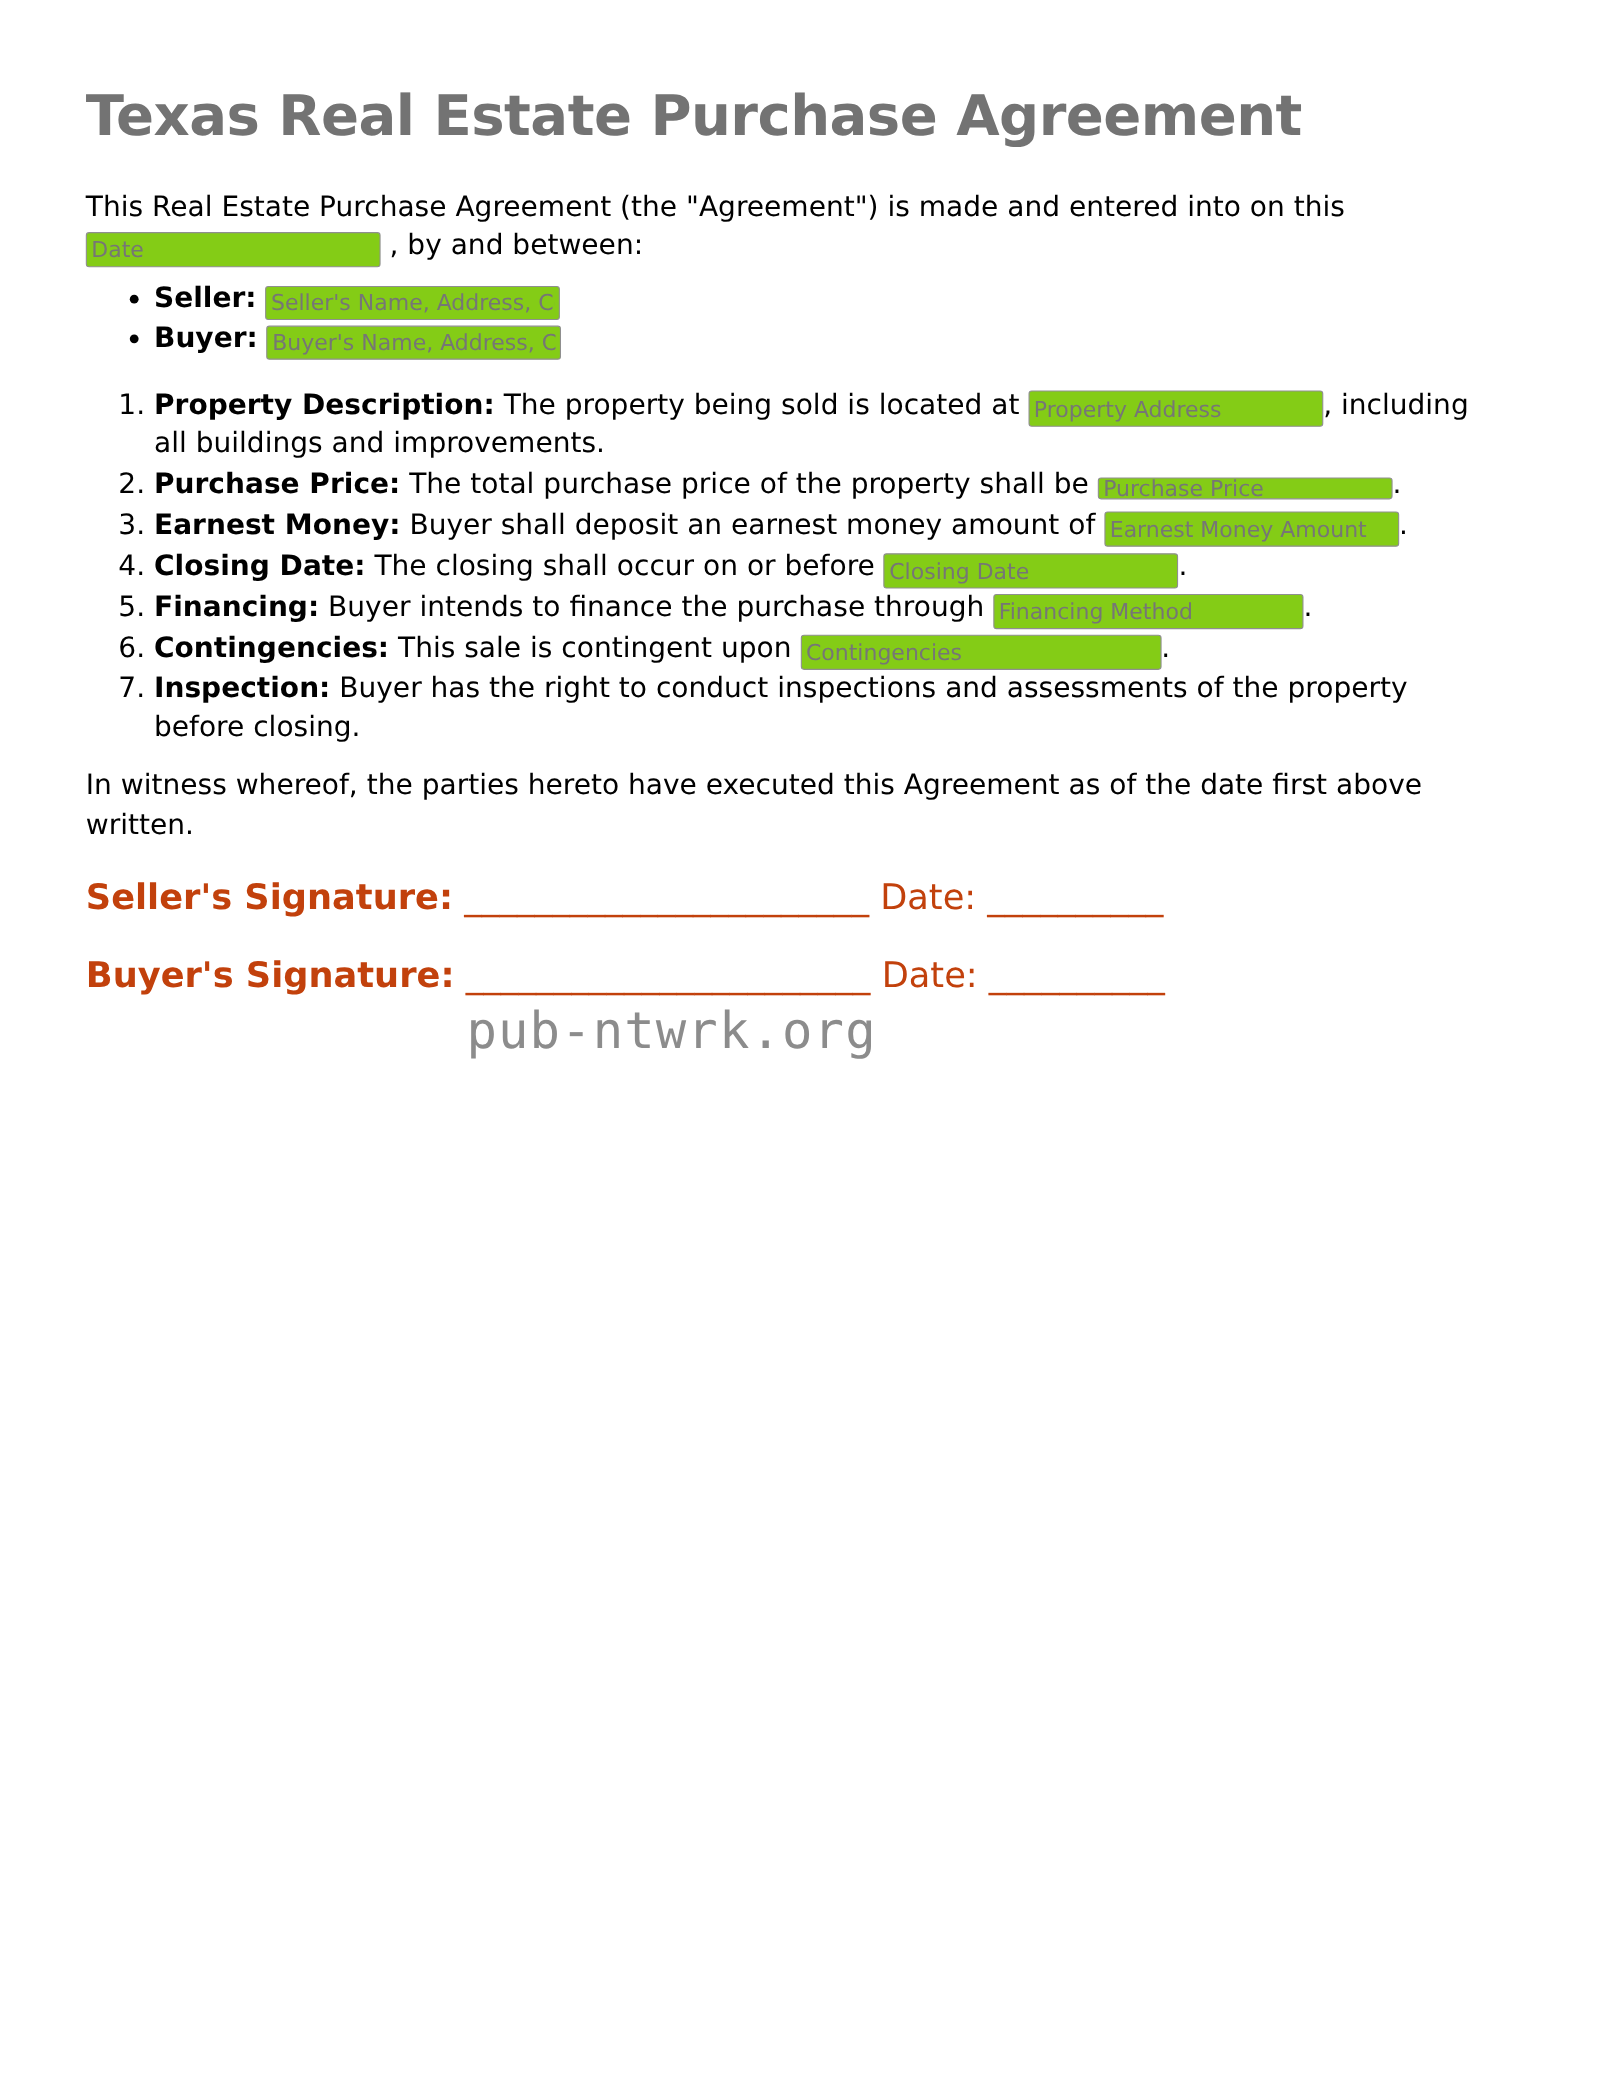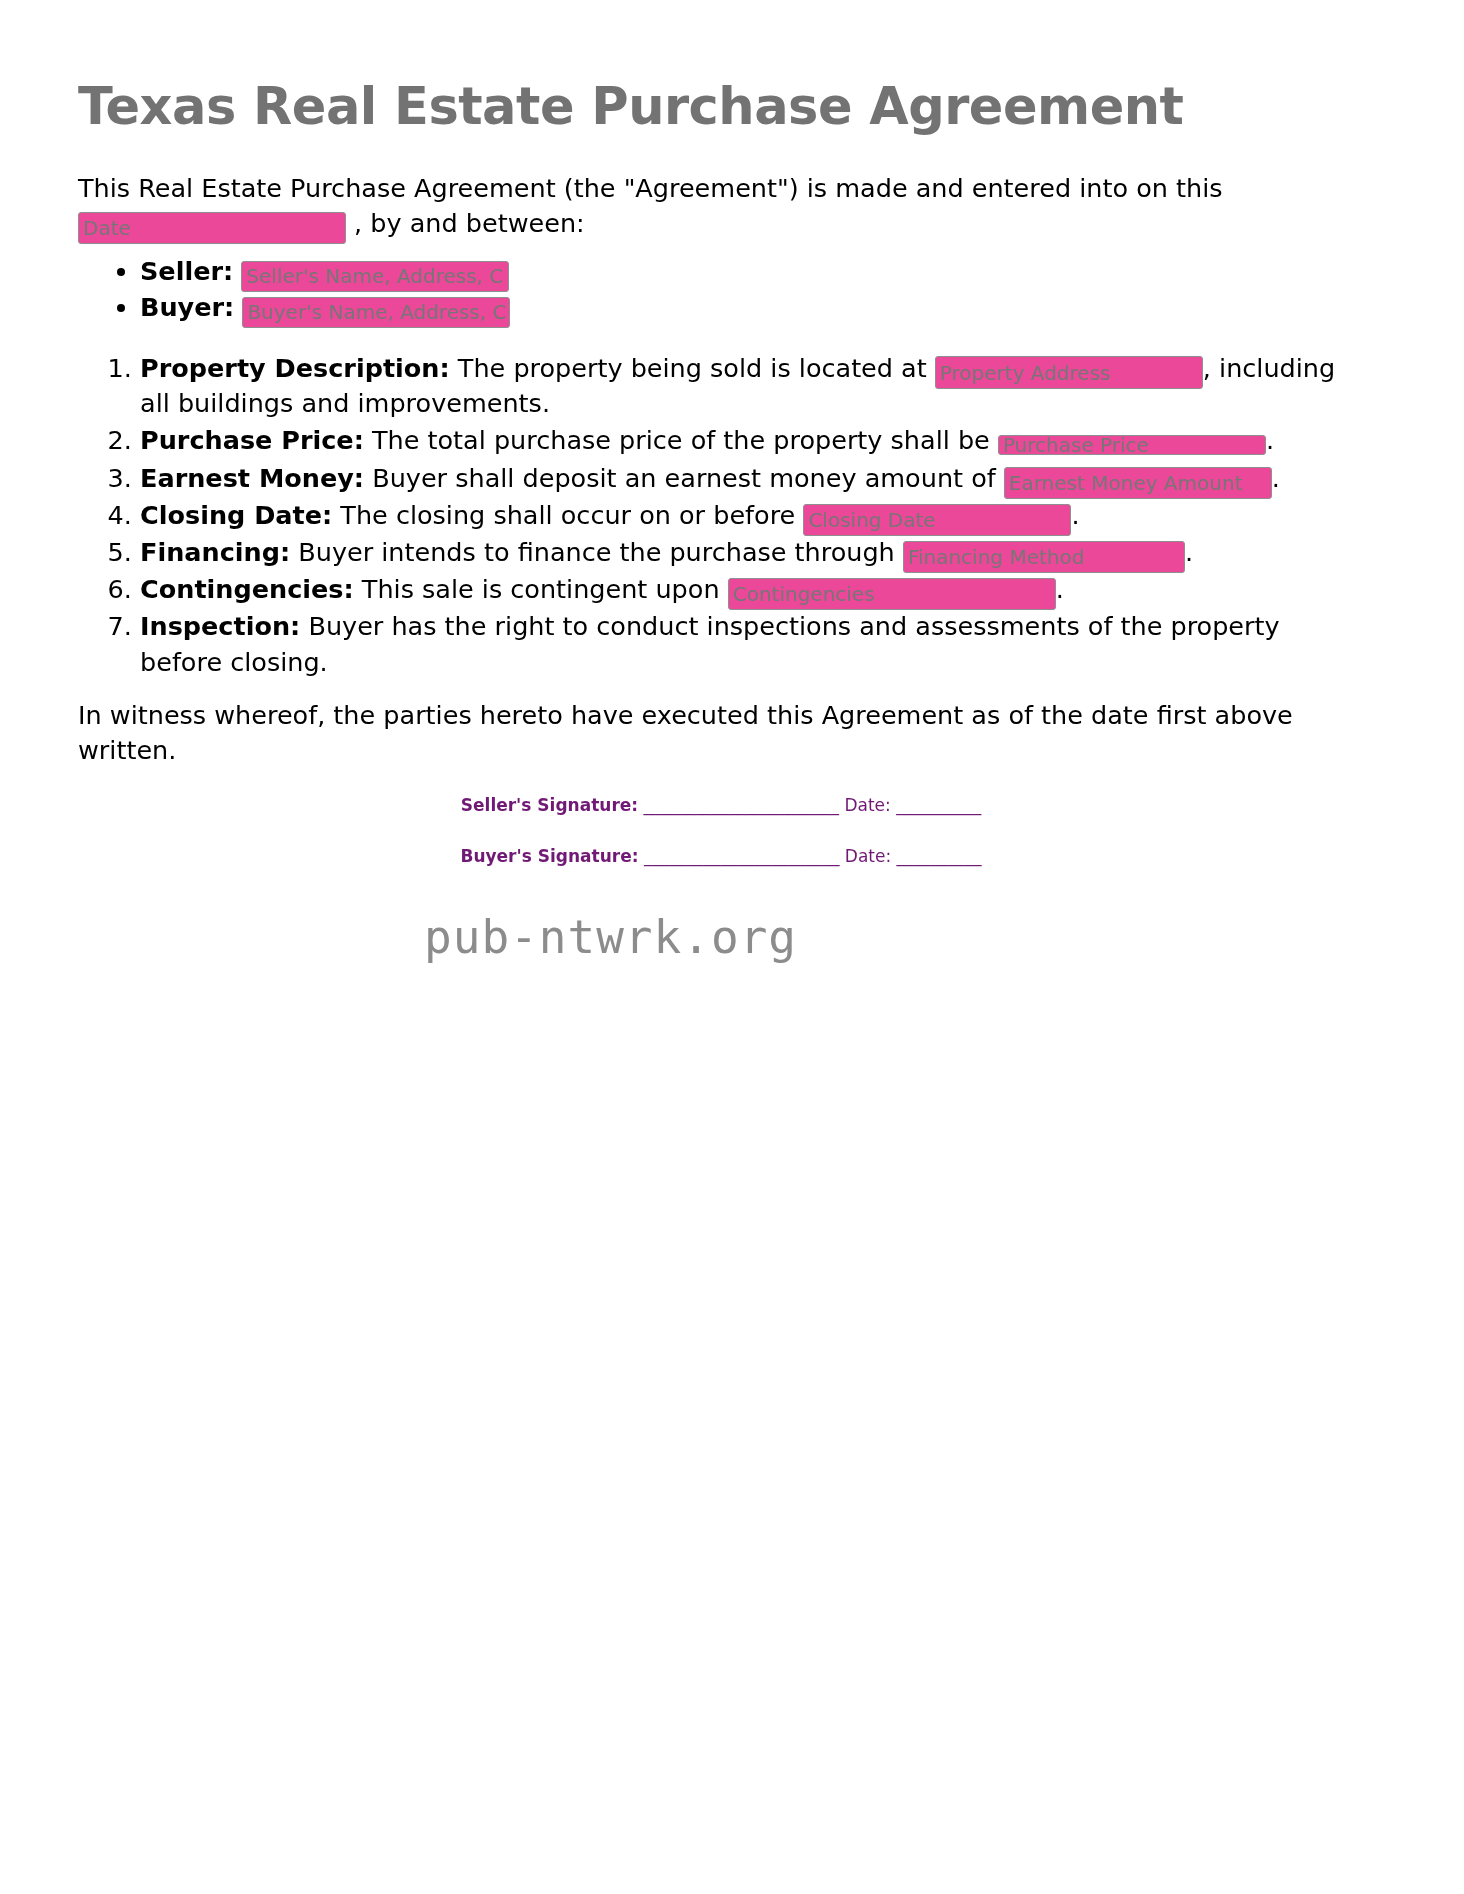--- a/index.html
+++ b/index.html
@@ -69,21 +69,21 @@
 
   strong.lbl {
     font-weight: bold;
   }
 
   
   input.field {
     font-family: "DejaVu Sans", "Liberation Sans", sans-serif;
     font-size: 20px;
     color: #000;
-    background: #ec4899;
+    background: #84cc16;
     border: 1px solid #8f8f8f;
     border-radius: 3px;
     padding: 2px 4px;
     box-sizing: border-box;
     vertical-align: baseline;
     position: relative;
     top: 3px;
     outline: none;
   }
   input.field::placeholder {
@@ -99,26 +99,25 @@
   .f-closing     { width: 268px; height: 32px; }
   .f-financing   { width: 282px; height: 32px; }
   .f-contingency { width: 328px; height: 32px; }
 
   .witness {
     margin-top: 6px;
     margin-bottom: 34px;
   }
 
   .sig-row {
-    font-size: 17px;
+    font-size: 32px;
     line-height: 1.35;
     margin-bottom: 28px;
-    color: #701a75;
+    color: #c2410c;
     white-space: nowrap;
-    text-align: center;
   }
   .sig-row .sig-label {
     font-weight: bold;
   }
   .sig-rule {
     letter-spacing: 0px;
   }
 
   
   .watermark {

